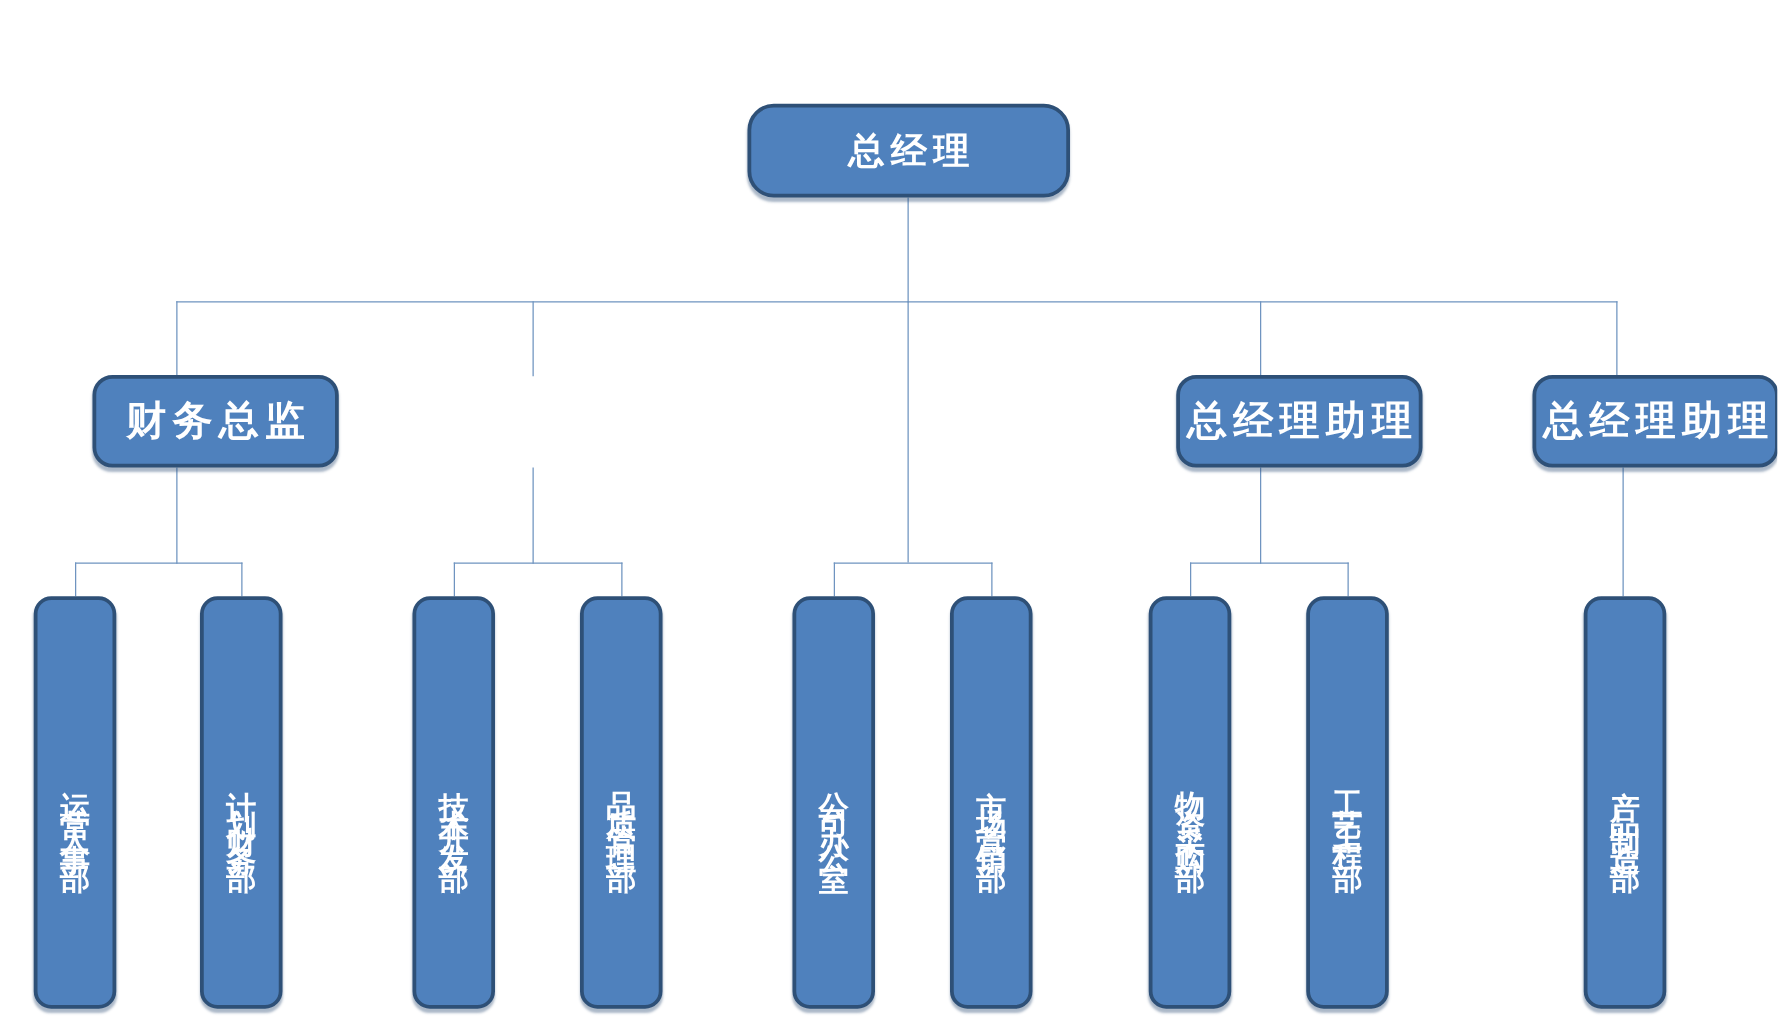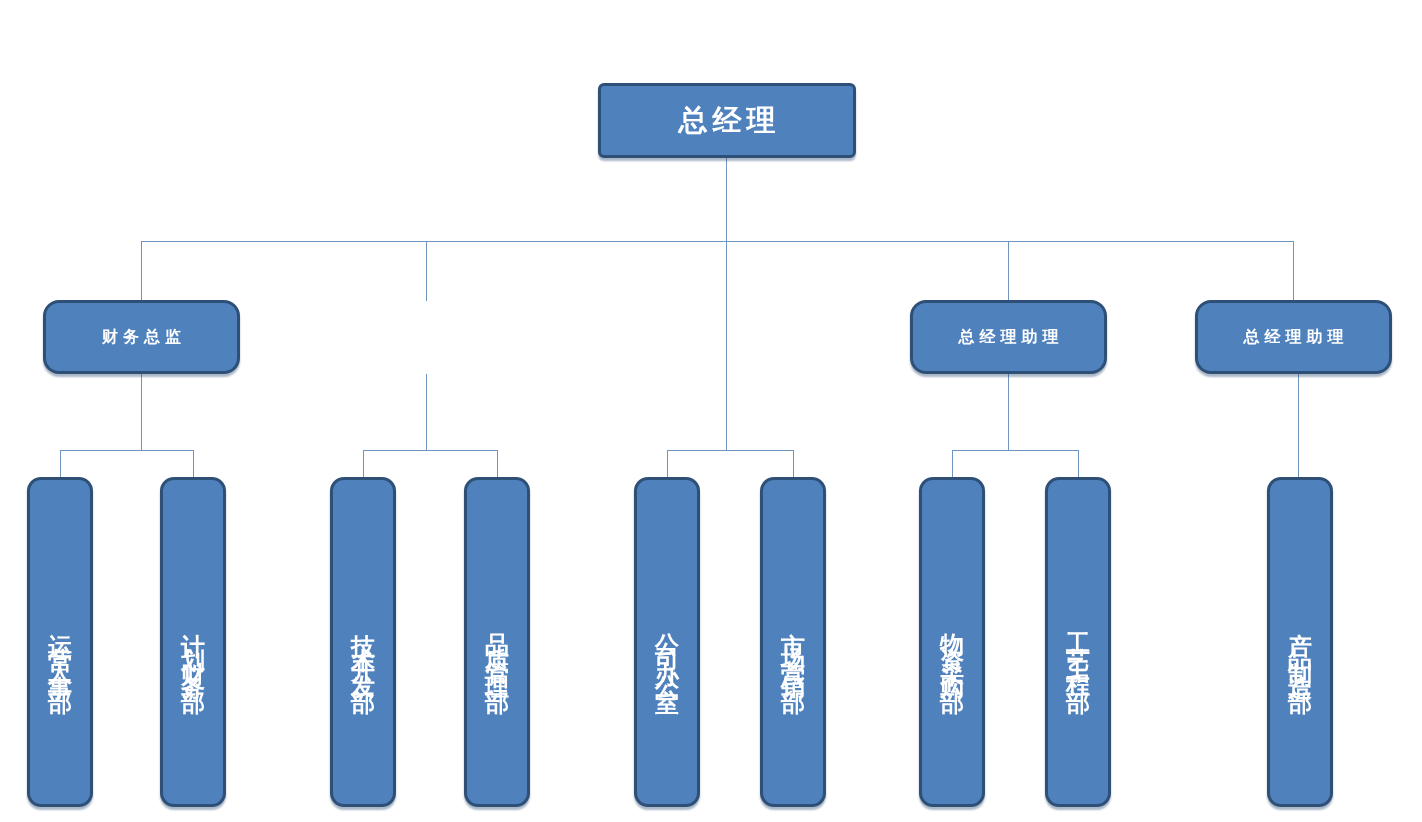--- a/index.html
+++ b/index.html
@@ -22,22 +22,22 @@
   .node{
     position:absolute;
     box-sizing:border-box;
     background:var(--box-fill);
     border:3px solid var(--box-border);
     box-shadow:0 3px 2px rgba(44,77,117,.40);
     color:var(--text);
     display:flex;align-items:center;justify-content:center;
     font-weight:bold;
   }
-  .node.root{border-radius:6px;font-size:29px;}
-  .node.mgr{border-radius:16px;font-size:16px;}
+  .node.root{border-radius:21px;font-size:29px;}
+  .node.mgr{border-radius:16px;font-size:32px;margin-left:31px;}
   .node.dept{border-radius:14px;font-size:24px;}
   .node .h-label{letter-spacing:5px;padding-left:5px;white-space:nowrap;}
   .node .v-label{
     writing-mode:vertical-rl;
     text-orientation:upright;
     letter-spacing:14px;
     padding-top:14px;
     line-height:1;
   }
 </style>

